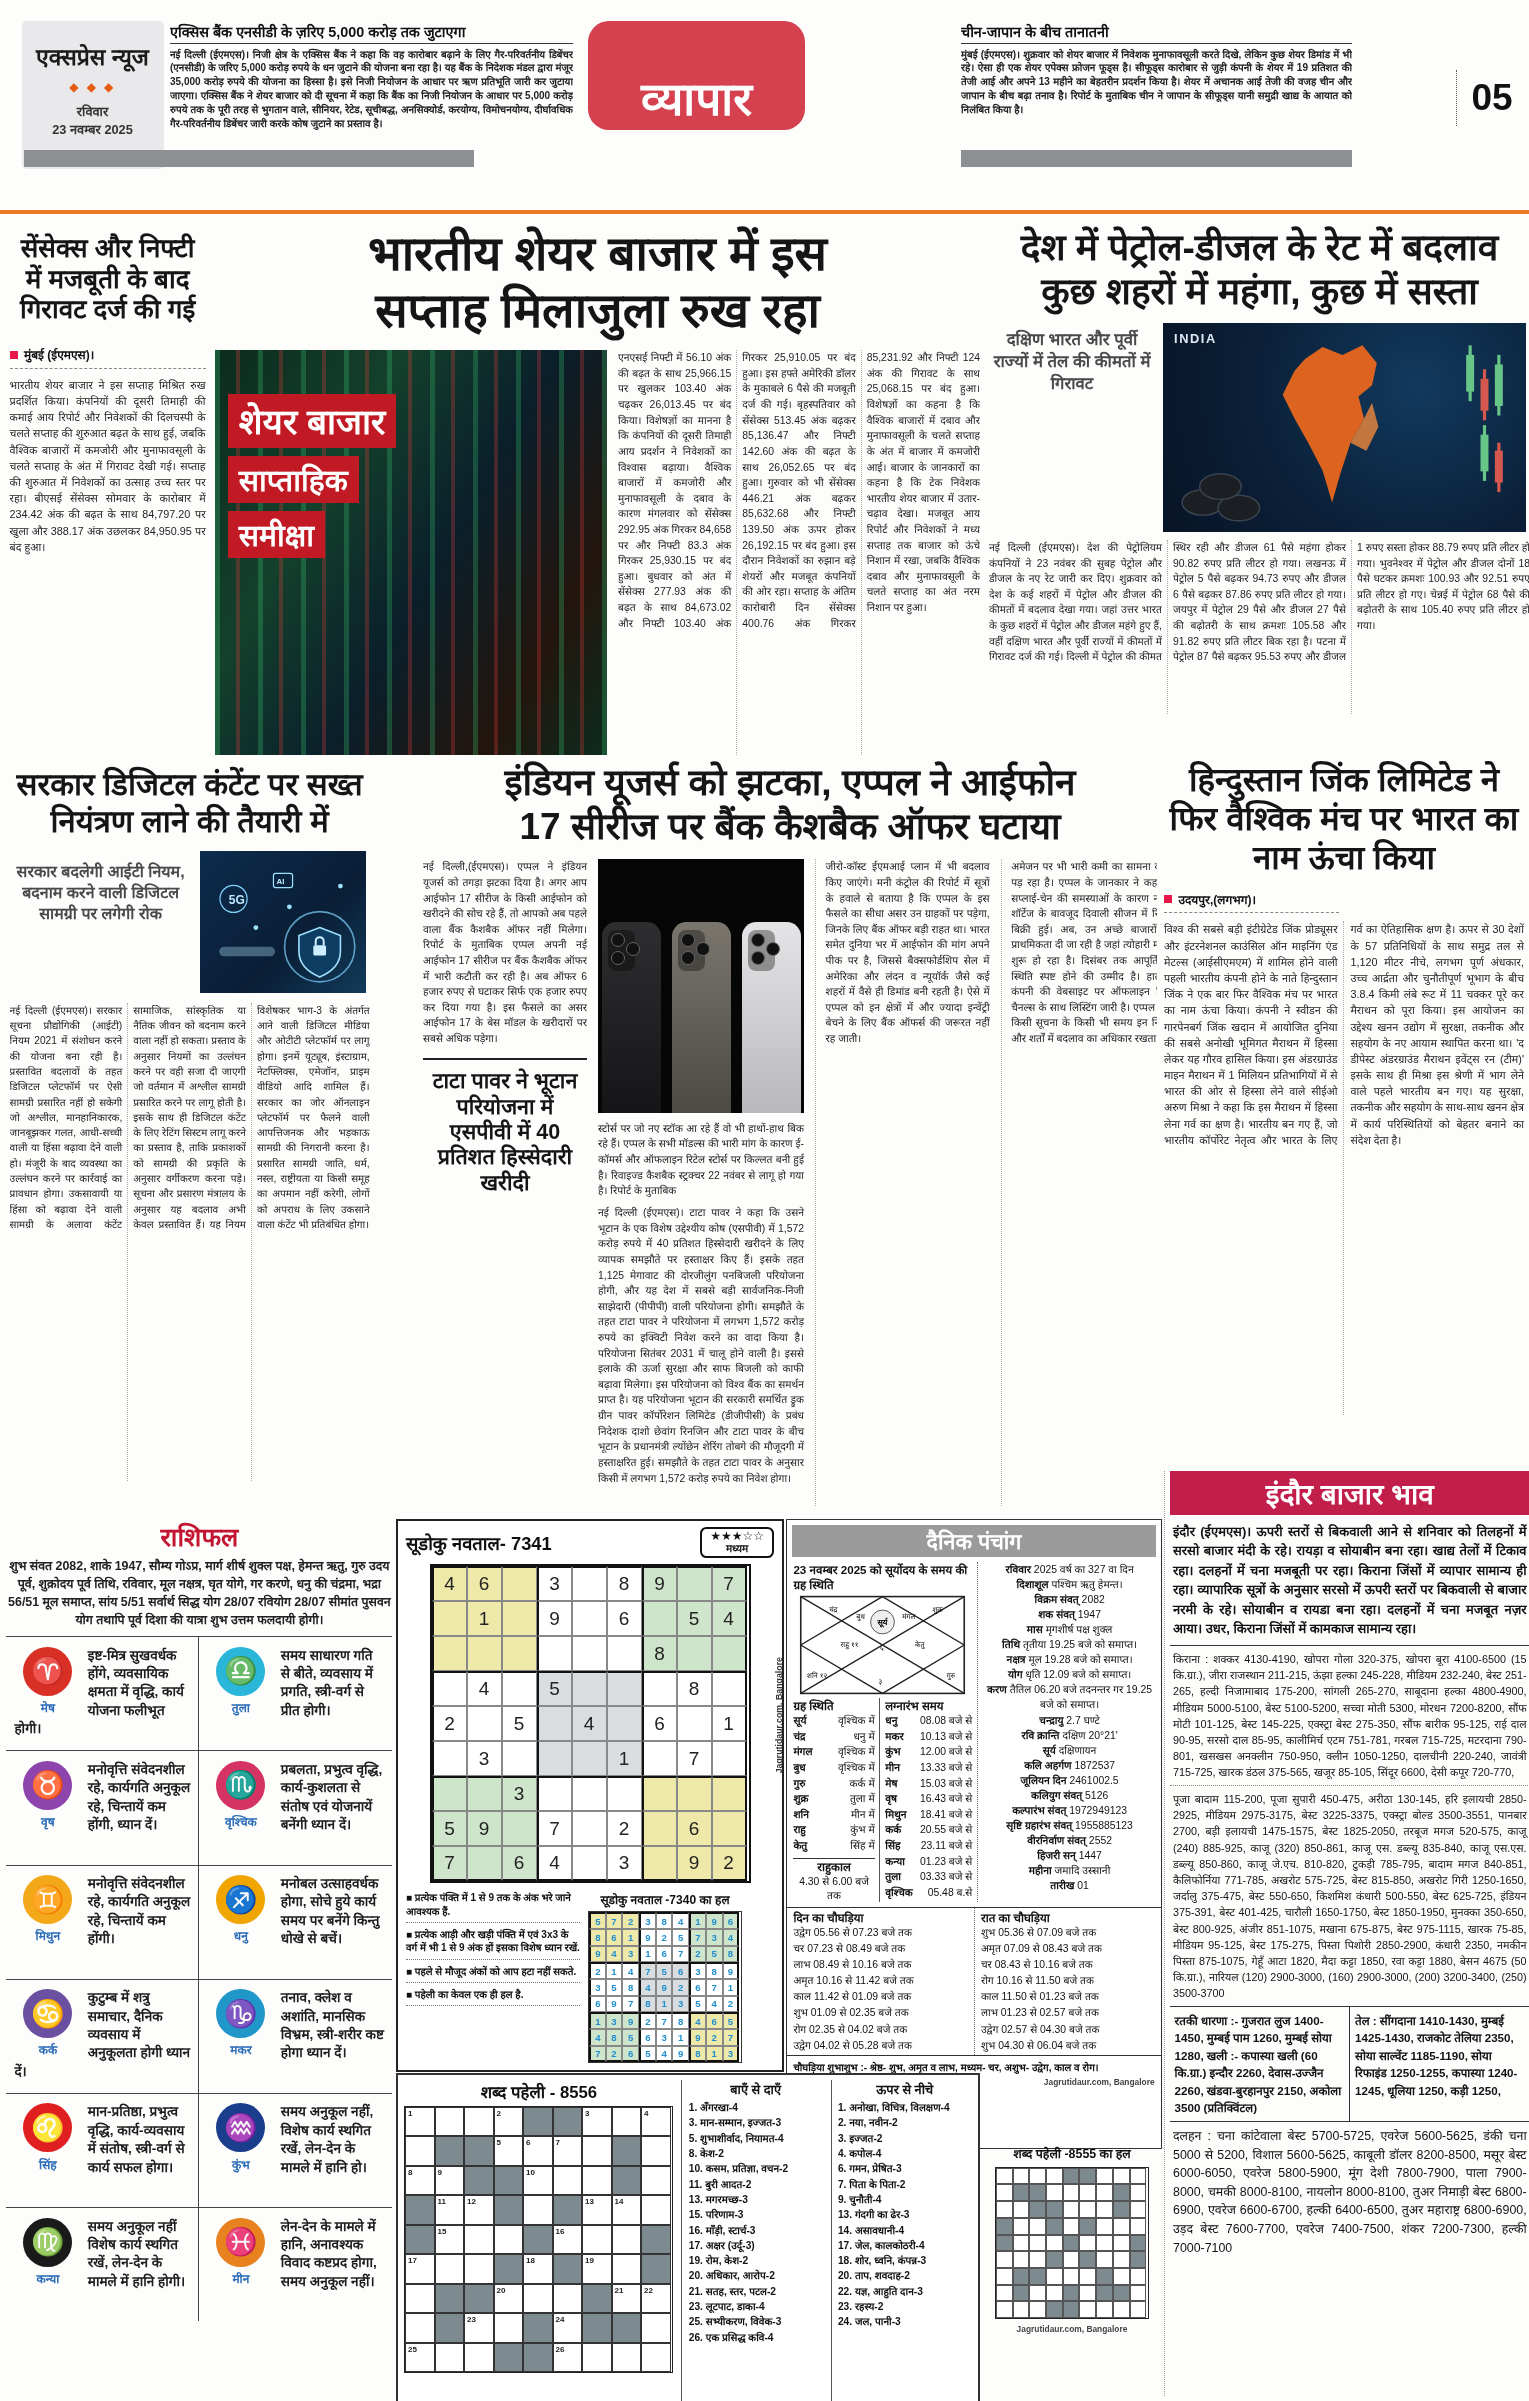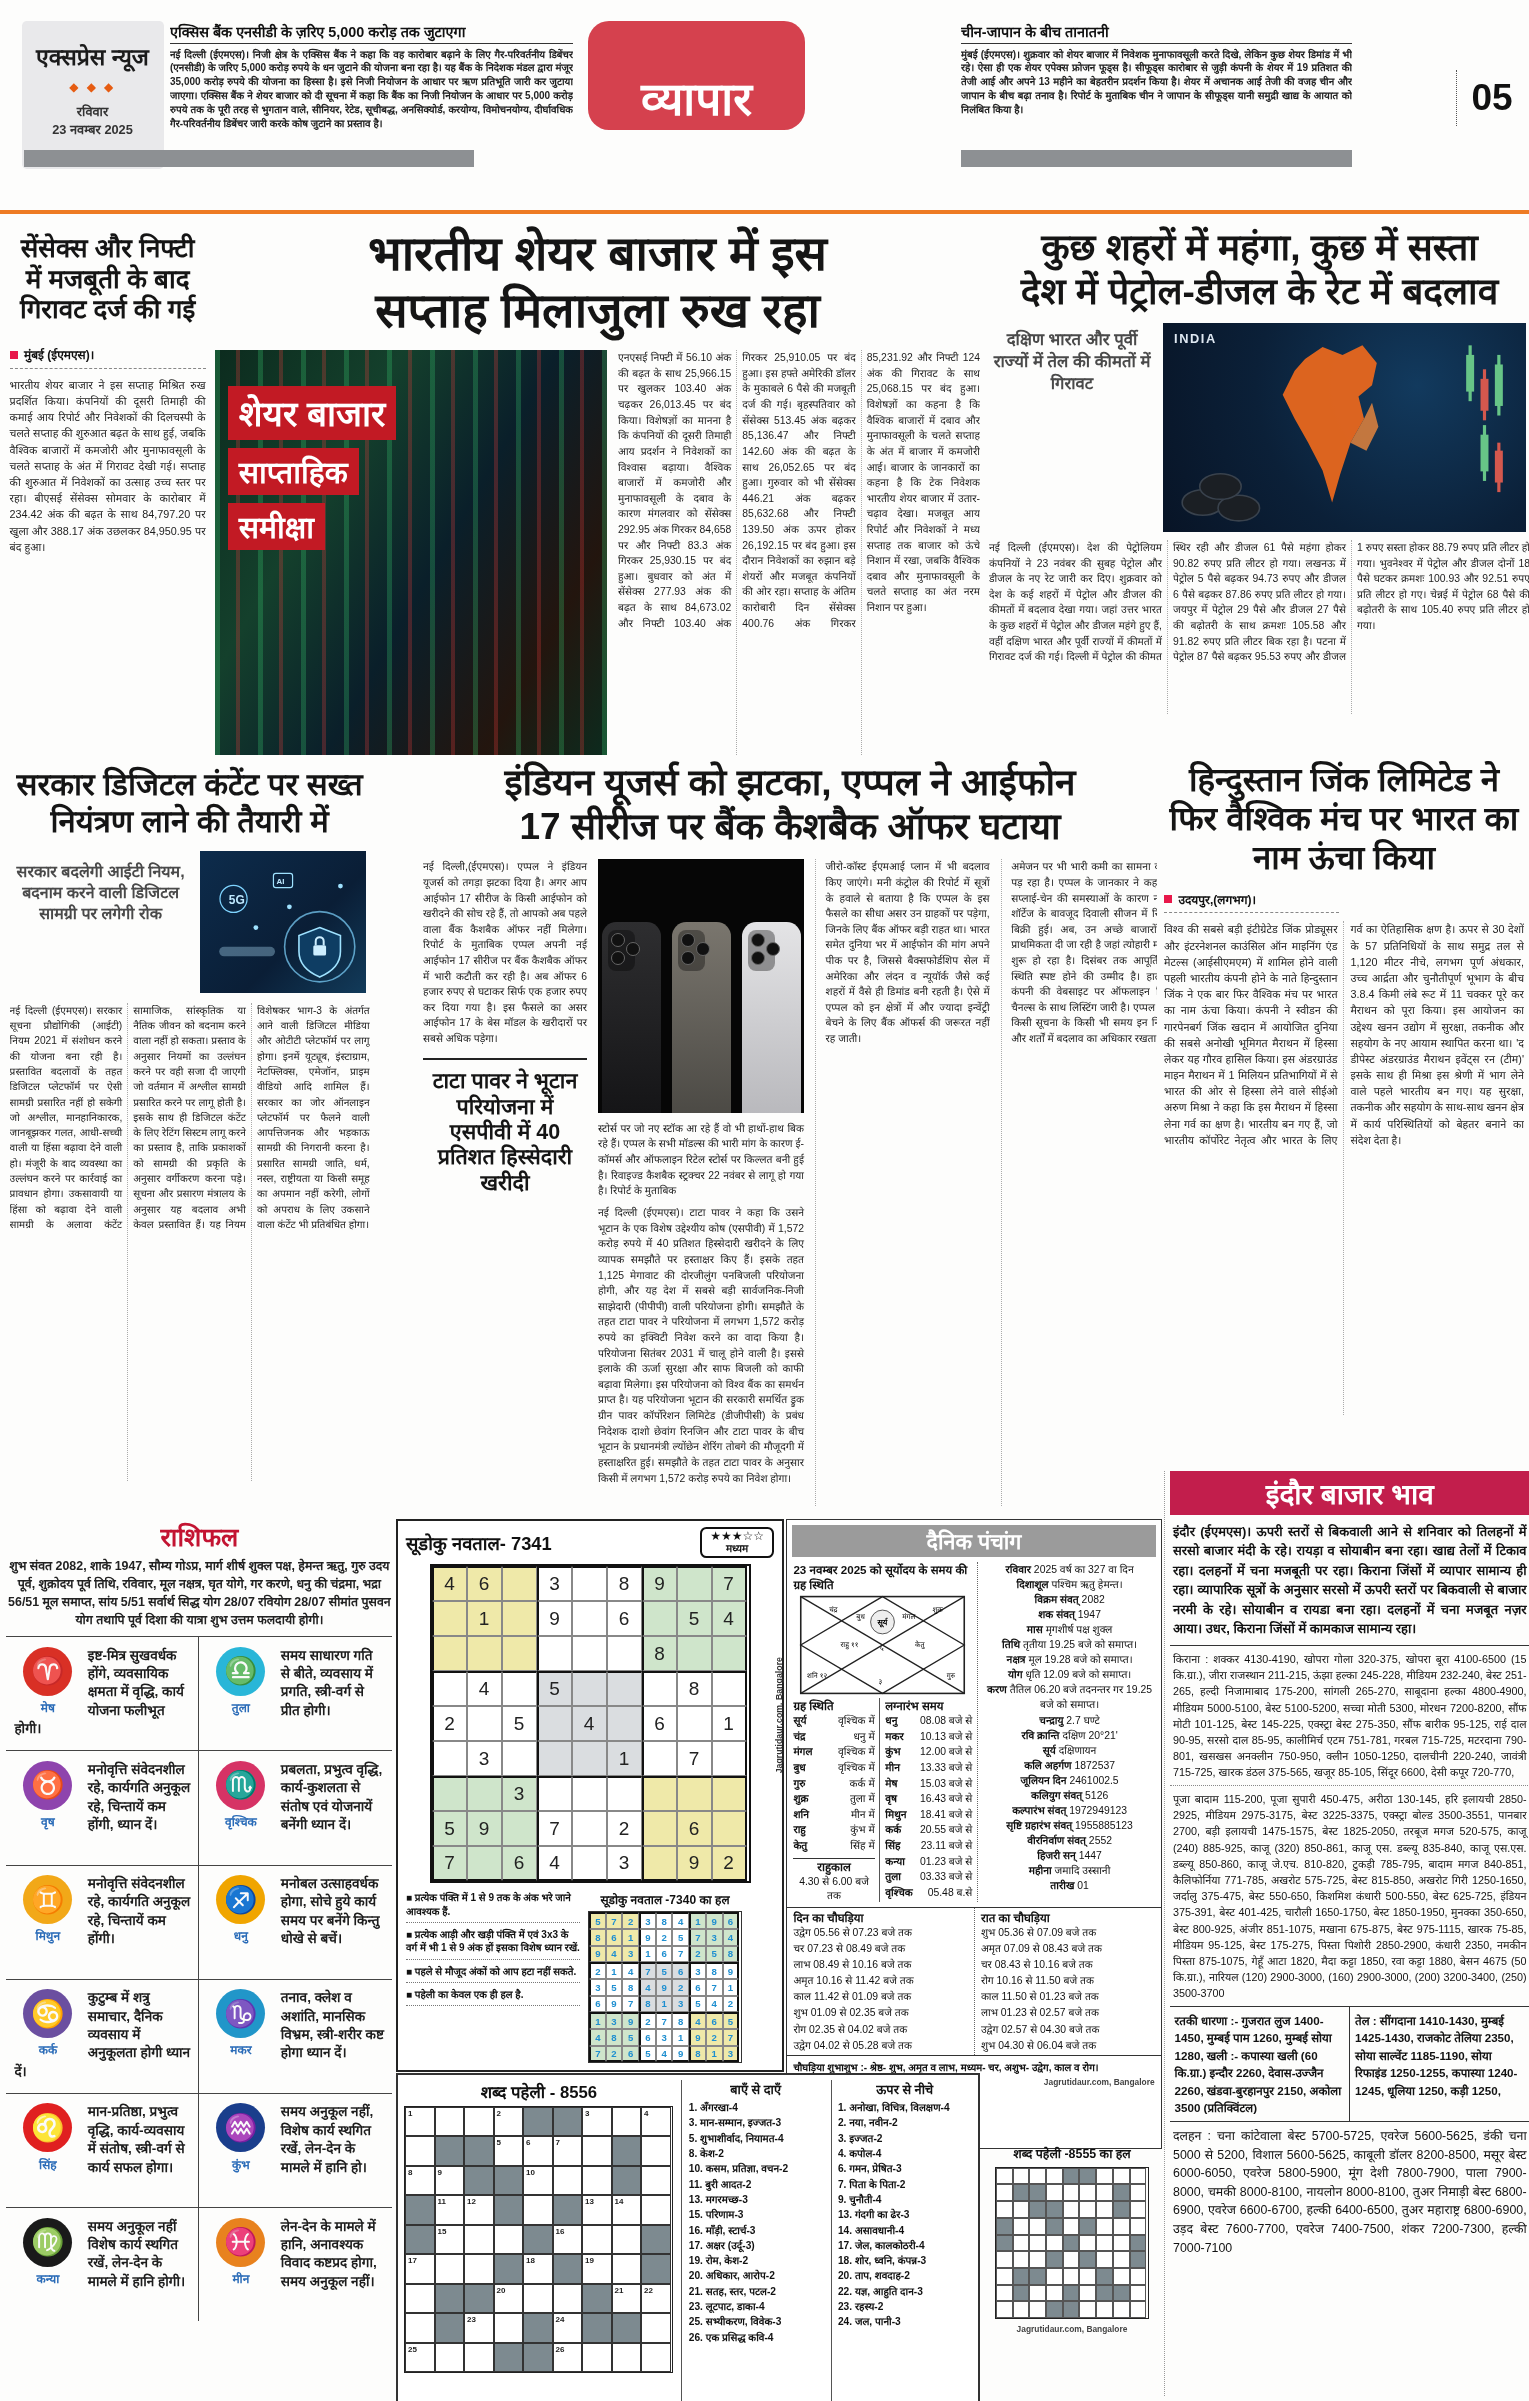--- a/index.html
+++ b/index.html
@@ -127,33 +127,33 @@
     </div>
     <div class="body-txt" style="margin-top:8px;font-size:10.8px;">भारतीय शेयर बाजार ने इस सप्ताह मिश्रित रुख प्रदर्शित किया। कंपनियों की दूसरी तिमाही की कमाई आय रिपोर्ट और निवेशकों की दिलचस्पी के चलते सप्ताह की शुरुआत बढ़त के साथ हुई, जबकि वैश्विक बाजारों में कमजोरी और मुनाफावसूली के चलते सप्ताह के अंत में गिरावट देखी गई। सप्ताह की शुरुआत में निवेशकों का उत्साह उच्च स्तर पर रहा। बीएसई सेंसेक्स सोमवार के कारोबार में 234.42 अंक की बढ़त के साथ 84,797.20 पर खुला और 388.17 अंक उछलकर 84,950.95 पर बंद हुआ।</div>
   </div>
 
   <div class="abs" style="left:215px;top:226px;width:765px;">
     <div class="hl" style="font-size:48px;">भारतीय शेयर बाजार में इस</div>
     <div class="hl" style="font-size:48px;">सप्ताह मिलाजुला रुख रहा</div>
     <div style="display:flex;gap:11px;margin-top:11px;">
       <div class="img-collage" style="width:392px;height:405px;flex:none;">
         <div class="stripes"></div>
-        <div style="position:relative;padding-top:28px;text-decoration:underline;">
+        <div style="position:relative;padding-top:36px;text-decoration:underline;">
           <div class="lbl" style="font-size:35px;">शेयर बाजार</div><br>
           <div class="lbl" style="font-size:30px;">साप्ताहिक</div><br>
           <div class="lbl" style="font-size:30px;">समीक्षा</div>
         </div>
       </div>
       <div class="body-txt cols3" style="height:405px;overflow:hidden;">एनएसई निफ्टी में 56.10 अंक की बढ़त के साथ 25,966.15 पर खुलकर 103.40 अंक चढ़कर 26,013.45 पर बंद किया। विशेषज्ञों का मानना है कि कंपनियों की दूसरी तिमाही आय प्रदर्शन ने निवेशकों का विश्वास बढ़ाया। वैश्विक बाजारों में कमजोरी और मुनाफावसूली के दबाव के कारण मंगलवार को सेंसेक्स 292.95 अंक गिरकर 84,658 पर और निफ्टी 83.3 अंक गिरकर 25,930.15 पर बंद हुआ। बुधवार को अंत में सेंसेक्स 277.93 अंक की बढ़त के साथ 84,673.02 और निफ्टी 103.40 अंक गिरकर 25,910.05 पर बंद हुआ। इस हफ्ते अमेरिकी डॉलर के मुकाबले 6 पैसे की मजबूती दर्ज की गई। बृहस्पतिवार को सेंसेक्स 513.45 अंक बढ़कर 85,136.47 और निफ्टी 142.60 अंक की बढ़त के साथ 26,052.65 पर बंद हुआ। गुरुवार को भी सेंसेक्स 446.21 अंक बढ़कर 85,632.68 और निफ्टी 139.50 अंक ऊपर होकर 26,192.15 पर बंद हुआ। इस दौरान निवेशकों का रुझान बड़े शेयरों और मजबूत कंपनियों की ओर रहा। सप्ताह के अंतिम कारोबारी दिन सेंसेक्स 400.76 अंक गिरकर 85,231.92 और निफ्टी 124 अंक की गिरावट के साथ 25,068.15 पर बंद हुआ। विशेषज्ञों का कहना है कि वैश्विक बाजारों में दबाव और मुनाफावसूली के चलते सप्ताह के अंत में बाजार में कमजोरी आई। बाजार के जानकारों का कहना है कि टेक निवेशक भारतीय शेयर बाजार में उतार-चढ़ाव देखा। मजबूत आय रिपोर्ट और निवेशकों ने मध्य सप्ताह तक बाजार को ऊंचे निशान में रखा, जबकि वैश्विक दबाव और मुनाफावसूली के चलते सप्ताह का अंत नरम निशान पर हुआ।</div>
     </div>
   </div>
 
   <div class="abs" style="left:989px;top:226px;width:541px;">
+    <div class="hl" style="font-size:37px;">देश में पेट्रोल-डीजल के रेट में बदलाव</div>
     <div class="hl" style="font-size:37px;">कुछ शहरों में महंगा, कुछ में सस्ता</div>
-    <div class="hl" style="font-size:37px;">देश में पेट्रोल-डीजल के रेट में बदलाव</div>
     <div style="display:flex;gap:8px;margin-top:9.6px;">
       <div class="subhead" style="width:166px;font-size:16.7px;padding-top:6.4px;">दक्षिण भारत और पूर्वी राज्यों में तेल की कीमतों में गिरावट</div>
       <div class="img-map" style="width:363px;height:209px;flex:none;">
         <div style="position:absolute;left:11px;top:8px;color:#dfe8f2;font-size:12.8px;letter-spacing:1.6px;font-weight:bold;">INDIA</div>
         <svg width="363" height="209" style="position:absolute;inset:0;" viewBox="0 0 455 262">
           <polygon points="200,30 225,40 250,28 268,50 262,78 245,92 252,120 235,150 222,190 212,225 200,185 182,150 165,120 150,90 165,60 178,45" fill="#e8671d" opacity="0.95"></polygon>
           <polygon points="235,150 252,120 262,100 270,130 255,160" fill="#f08a3c" opacity="0.8"></polygon>
           <g>
             <rect x="380" y="40" width="10" height="46" fill="#67c587"></rect>
               <rect x="383" y="28" width="4" height="70" fill="#67c587"></rect>

